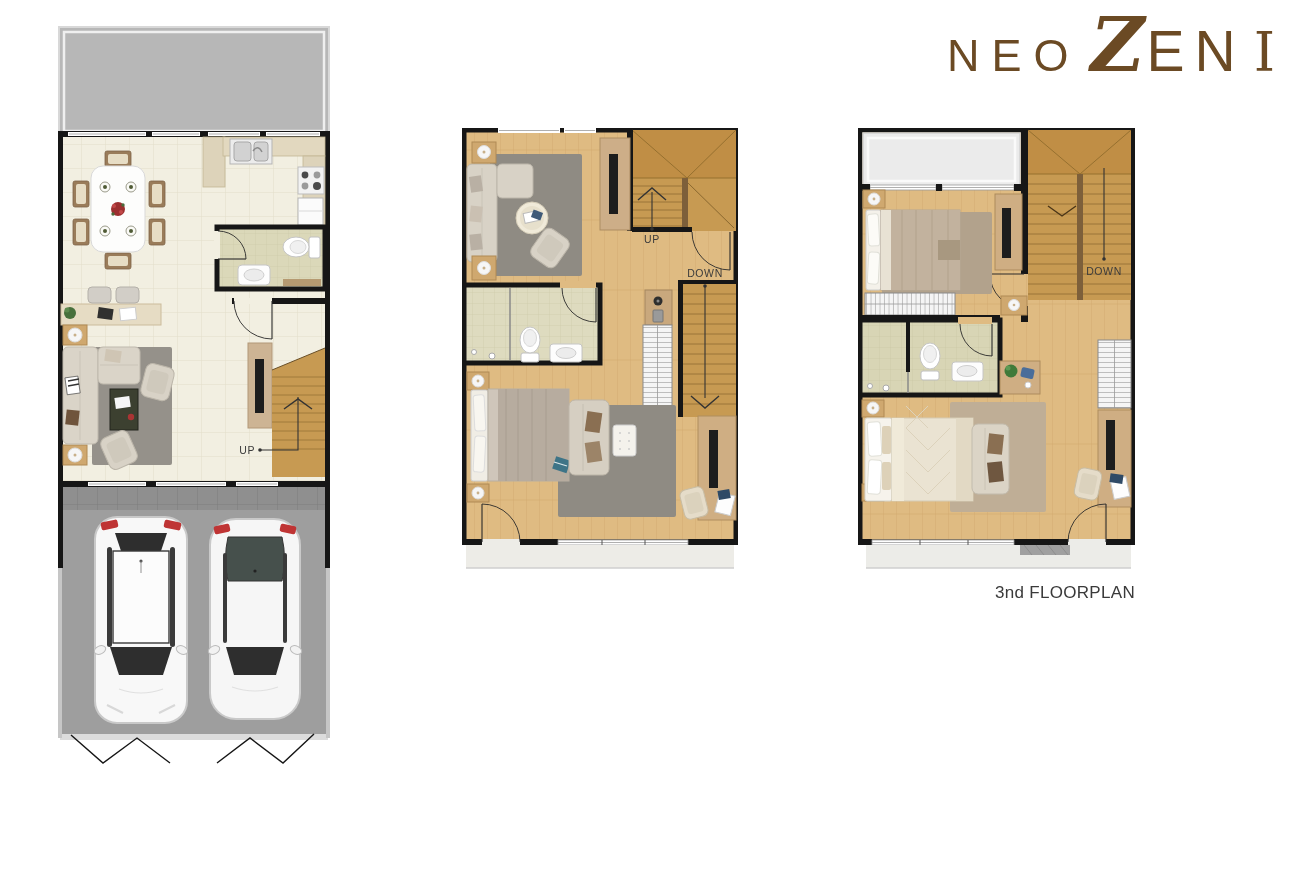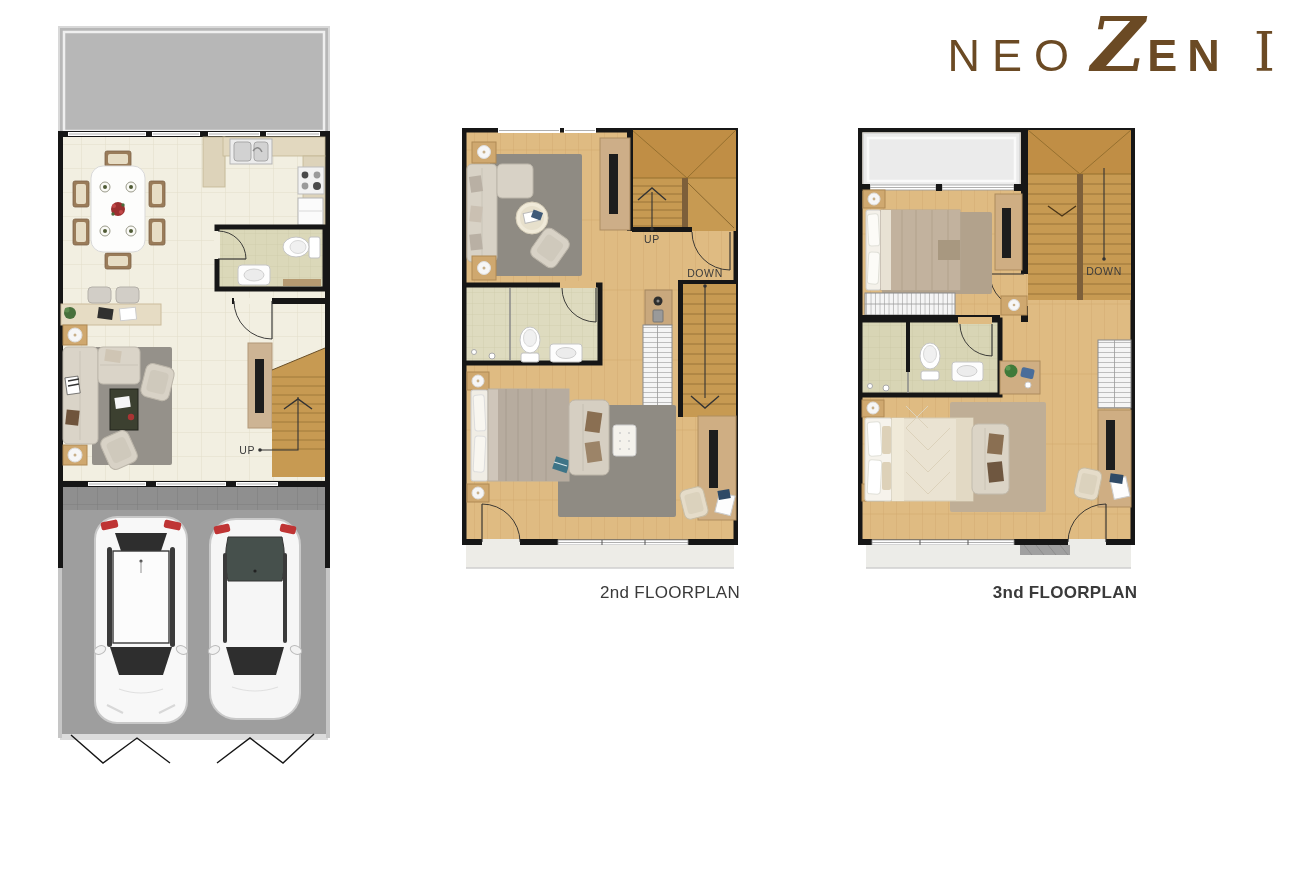--- a/index.html
+++ b/index.html
@@ -2,21 +2,21 @@
 <html><head>
 <meta charset="utf-8">
 <style>
   html,body{margin:0;padding:0;background:#fff;}
   .canvas{position:relative;width:1300px;height:876px;background:#ffffff;overflow:hidden;font-family:"Liberation Sans",sans-serif;padding-left:28px;}
   .plan{position:absolute;}
   .plan-label{position:absolute;font-size:17px;color:#3a3a3a;width:260px;text-align:center;letter-spacing:0.3px;font-family:"Liberation Sans",sans-serif;}
   .logo{position:absolute;left:925px;top:16px;width:350px;display:flex;align-items:baseline;justify-content:flex-end;color:#6b4a24;white-space:nowrap;}
   .logo-neo{font-size:45px;letter-spacing:12px;font-weight:300;font-family:"Liberation Sans",sans-serif;}
   .logo-z{font-size:74px;font-family:"DejaVu Serif",serif;font-style:italic;font-weight:bold;margin-left:10px;margin-right:2px;line-height:0.8;}
-  .logo-en{font-size:45px;letter-spacing:10px;font-weight:700;font-family:"Liberation Sans",sans-serif;margin-right:24px;}
+  .logo-en{font-size:57px;letter-spacing:10px;font-weight:400;font-family:"Liberation Sans",sans-serif;margin-right:8px;}
   .logo-i{font-size:54px;font-family:"DejaVu Serif",serif;}
   .ann{font-size:10.5px;fill:#3b3b3b;letter-spacing:0.6px;font-family:"Liberation Sans",sans-serif;}
   svg{display:block;}
 </style>
 </head>
 <body>
 
 <div class="canvas">
 
   <div class="logo">
@@ -477,21 +477,20 @@
       <line x1="96" y1="414.5" x2="226" y2="414.5" stroke="#9a9a9a" stroke-width="0.8"></line>
       <line x1="140" y1="412" x2="140" y2="417" stroke="#555555" stroke-width="1"></line>
       <line x1="183" y1="412" x2="183" y2="417" stroke="#555555" stroke-width="1"></line>
       <rect x="20" y="411" width="38" height="6" fill="#edece7"></rect>
       <line x1="20" y1="414" x2="20" y2="376" stroke="#2a2a2a" stroke-width="1.1"></line>
       <path d="M 58 414 A 38 38 0 0 0 20 376" fill="none" stroke="#2a2a2a" stroke-width="0.9"></path>
       <rect x="4" y="417" width="268" height="23" fill="#edece7"></rect>
       <line x1="4" y1="440" x2="272" y2="440" stroke="#cfcfcf" stroke-width="1.5"></line>
     </g>
   </svg>
-  <div class="plan-label" style="left:540px;top:583px;">2nd FLOORPLAN</div>
 
   <svg class="plan" style="left:858px;top:128px;" width="277" height="442" viewBox="0 0 277 442">
     <defs>
       <pattern id="p3plank" width="13" height="70" patternUnits="userSpaceOnUse">
         <rect width="13" height="70" fill="#dfbb82"></rect>
         <path d="M 13 0 V 70" stroke="#cfa76b" stroke-width="0.8"></path>
         <path d="M 0 36 H 13" stroke="#cfa76b" stroke-width="0.5"></path>
       </pattern>
       <pattern id="p3btile" width="11" height="11" patternUnits="userSpaceOnUse">
         <rect width="11" height="11" fill="#d8d5b5"></rect>
@@ -688,15 +687,15 @@
       <line x1="110" y1="412" x2="110" y2="417" stroke="#555555" stroke-width="1"></line>
       <rect x="210" y="411" width="38" height="6" fill="#ecece8"></rect>
       <line x1="248" y1="414" x2="248" y2="376" stroke="#2a2a2a" stroke-width="1.1"></line>
       <path d="M 210 414 A 38 38 0 0 1 248 376" fill="none" stroke="#2a2a2a" stroke-width="0.9"></path>
       <rect x="8" y="417" width="265" height="23" fill="#ecece8"></rect>
       <rect x="162" y="417" width="50" height="10" fill="#a0a0a0"></rect>
       <path d="M 166 417 L 174 427 M 178 417 L 186 427 M 190 417 L 198 427 M 202 417 L 210 427" stroke="#8e8e8e" stroke-width="1" fill="none"></path>
       <line x1="8" y1="440" x2="273" y2="440" stroke="#cfcfcf" stroke-width="1.5"></line>
     </g>
   </svg>
-  <div class="plan-label" style="left:935px;top:583px;font-weight:bold;">3nd FLOORPLAN</div>
+  <div class="plan-label" style="left:935px;top:583px;">3nd FLOORPLAN</div>
 
 </div>
 
 </body></html>

